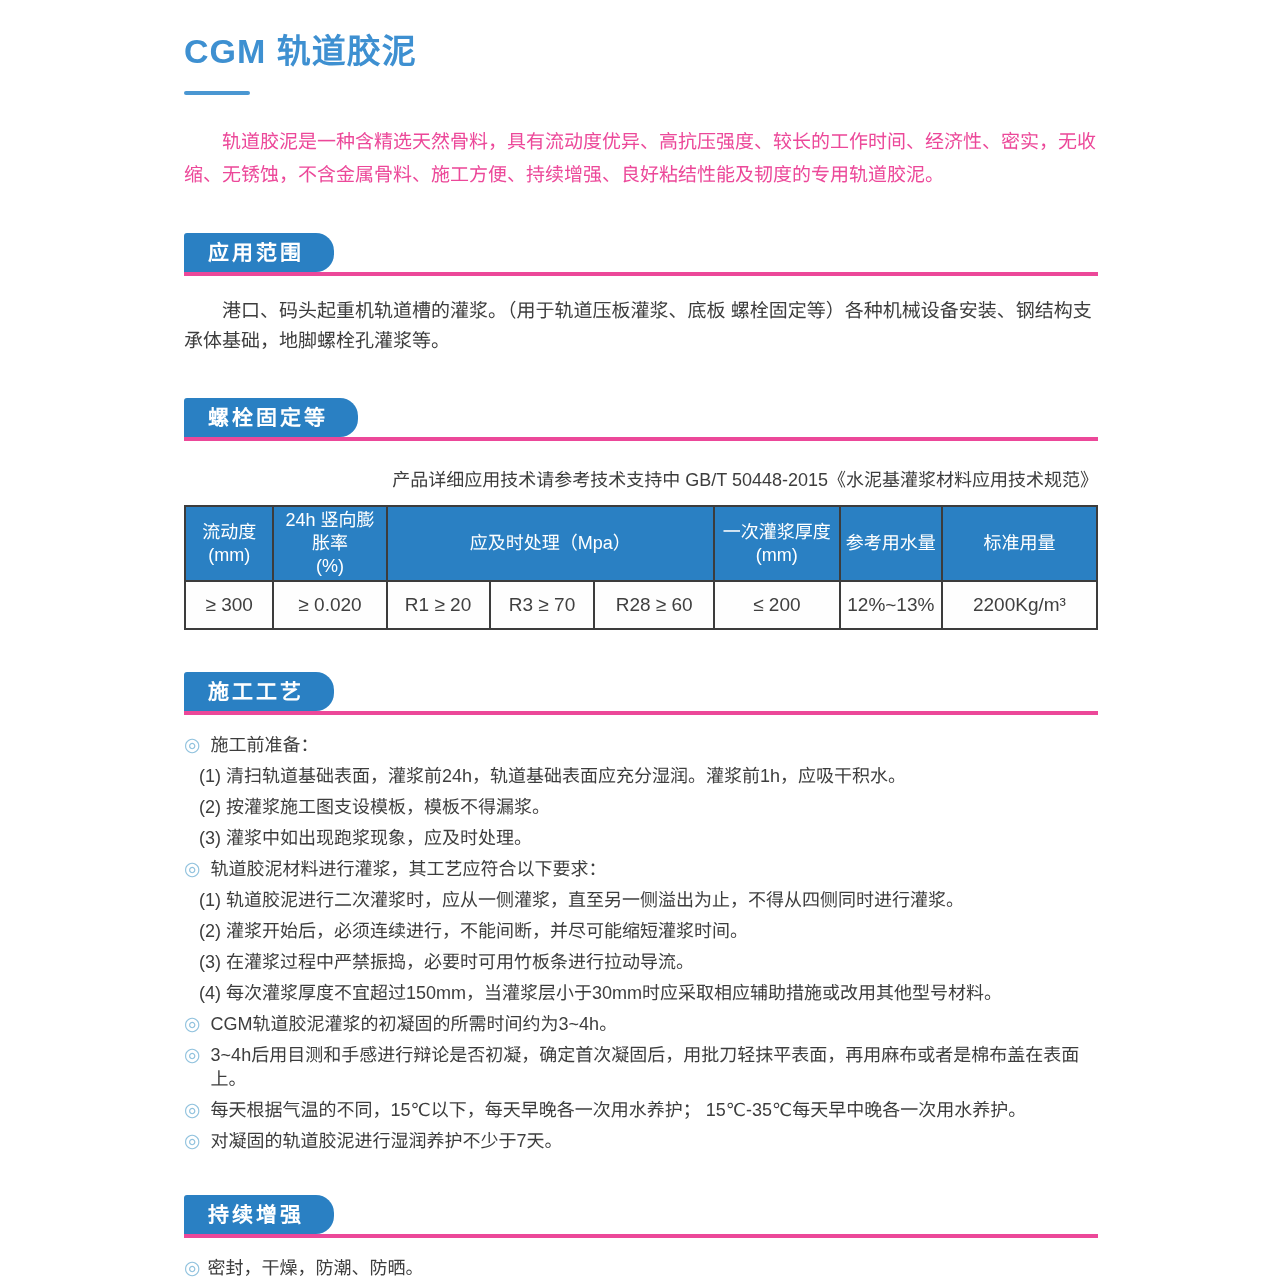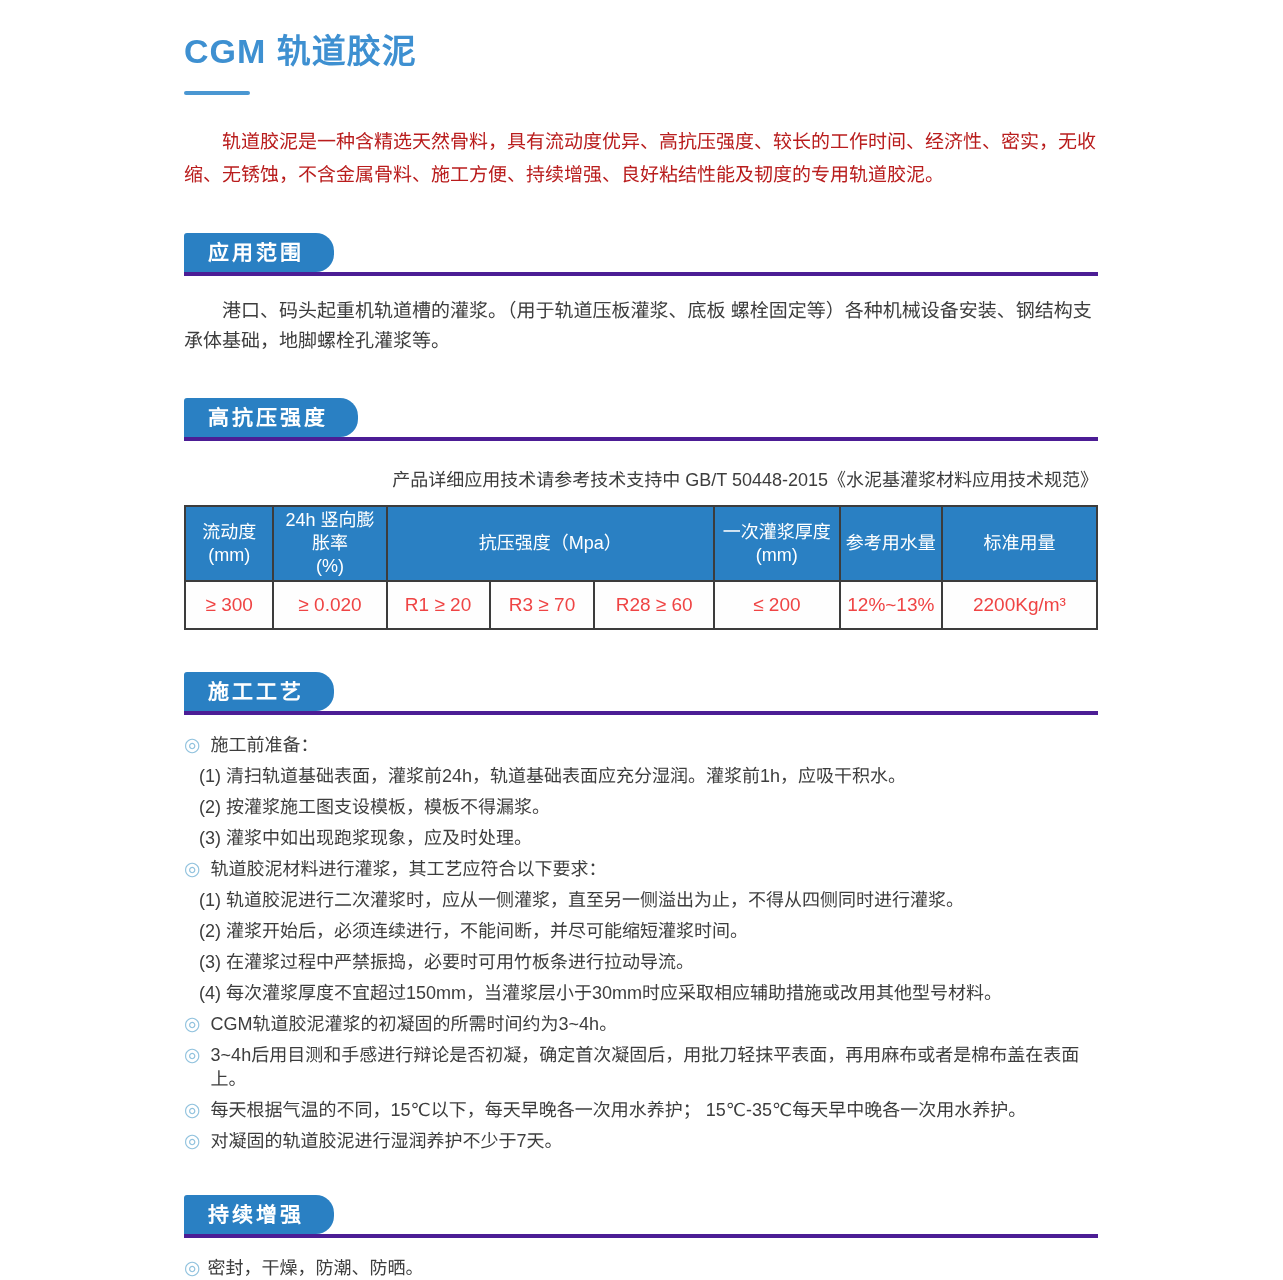--- a/index.html
+++ b/index.html
@@ -32,33 +32,33 @@
     background: #4a97d2;
     border-radius: 2px;
     margin-top: 18px;
   }
   
   .intro {
     margin-top: 30px;
     font-size: 19px;
     line-height: 33px;
     text-indent: 2em;
-    color: #b91c1c;
+    color: #ec4899;
   }
   .body-text {
     margin-top: 20px;
     font-size: 19px;
     line-height: 30px;
     text-indent: 2em;
     color: #3d3d3d;
   }
   
   .section-head {
     margin-top: 42px;
-    border-bottom: 4px solid #4c1d95;
+    border-bottom: 4px solid #ec4899;
     line-height: 0;
   }
   .section-badge {
     display: inline-block;
     background: #2a80c3;
     color: #ffffff;
     font-size: 21px;
     font-weight: bold;
     letter-spacing: 3px;
     line-height: 1;
@@ -87,21 +87,21 @@
     line-height: 23px;
     height: 54px;
     text-align: center;
     vertical-align: middle;
     white-space: pre-line;
     border: 2px solid #3c3c3c;
     padding: 2px 4px;
   }
   .perf-table td {
     background: #fefefe;
-    color: #ef4444;
+    color: #404040;
     font-size: 19px;
     height: 48px;
     text-align: center;
     vertical-align: middle;
     border: 2px solid #3c3c3c;
     padding: 2px 4px;
   }
   .table-note {
     margin-top: 12px;
     font-size: 16px;
@@ -137,42 +137,42 @@
     <div class="title-underline"></div>
 
     <p class="intro">轨道胶泥是一种含精选天然骨料，具有流动度优异、高抗压强度、较长的工作时间、经济性、密实，无收缩、无锈蚀，不含金属骨料、施工方便、持续增强、良好粘结性能及韧度的专用轨道胶泥。</p>
 
     <div class="section-head">
       <span class="section-badge">应用范围</span>
     </div>
     <p class="body-text">港口、码头起重机轨道槽的灌浆。（用于轨道压板灌浆、底板 螺栓固定等）各种机械设备安装、钢结构支承体基础，地脚螺栓孔灌浆等。</p>
 
     <div class="section-head">
-      <span class="section-badge">高抗压强度</span>
+      <span class="section-badge">螺栓固定等</span>
     </div>
     <p class="centered-note">产品详细应用技术请参考技术支持中 GB/T 50448-2015《水泥基灌浆材料应用技术规范》</p>
 
     <table class="perf-table">
       <colgroup>
         <col style="width:9.7%">
         <col style="width:12.4%">
         <col style="width:11.3%">
         <col style="width:11.5%">
         <col style="width:13.1%">
         <col style="width:13.8%">
         <col style="width:11.2%">
         <col style="width:17.0%">
       </colgroup>
       <thead>
         <tr>
           <th>流动度
 (mm)</th>
           <th>24h 竖向膨胀率
 (%)</th>
-          <th colspan="3">抗压强度（Mpa）</th>
+          <th colspan="3">应及时处理（Mpa）</th>
           <th>一次灌浆厚度
 (mm)</th>
           <th>参考用水量</th>
           <th>标准用量</th>
         </tr>
       </thead>
       <tbody>
         <tr>
           <td>≥ 300</td>
           <td>≥ 0.020</td>

